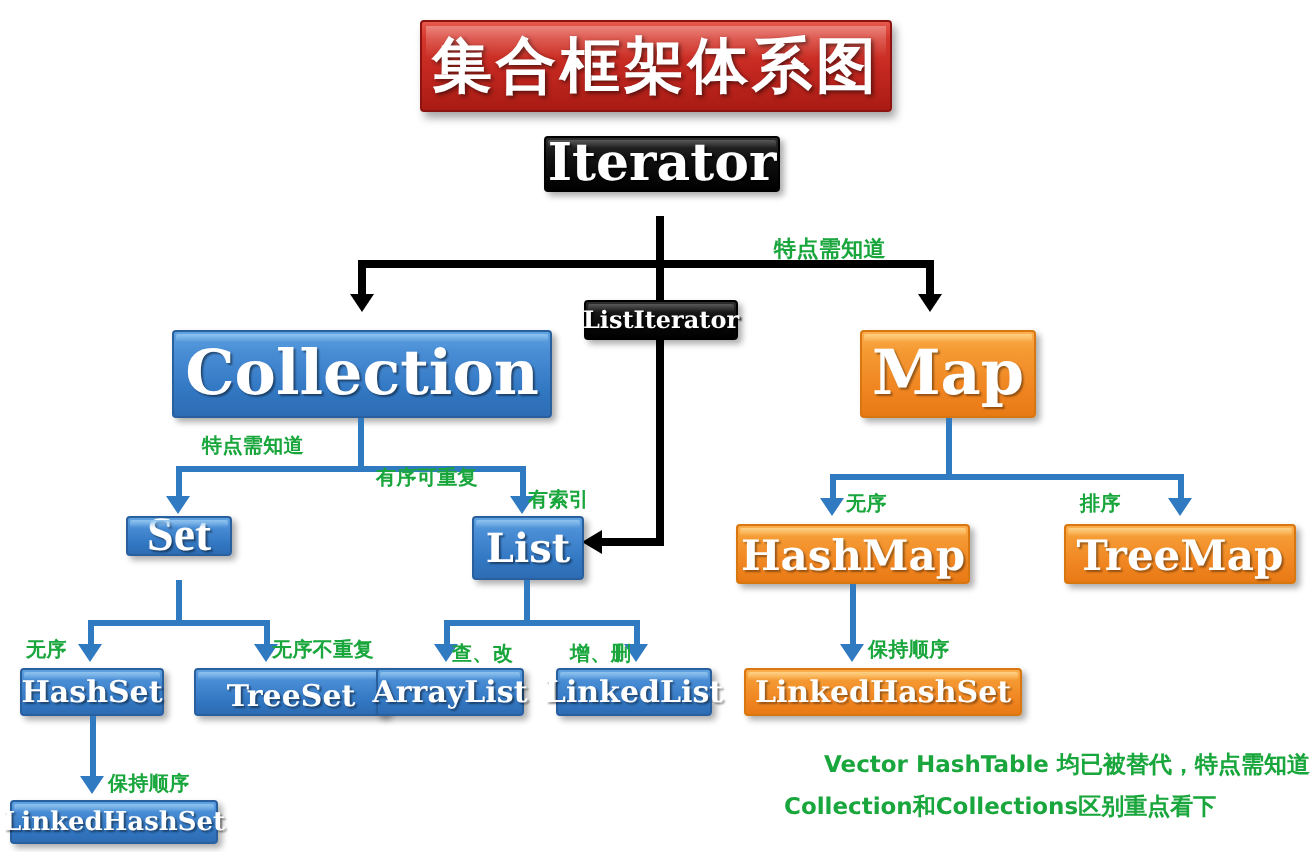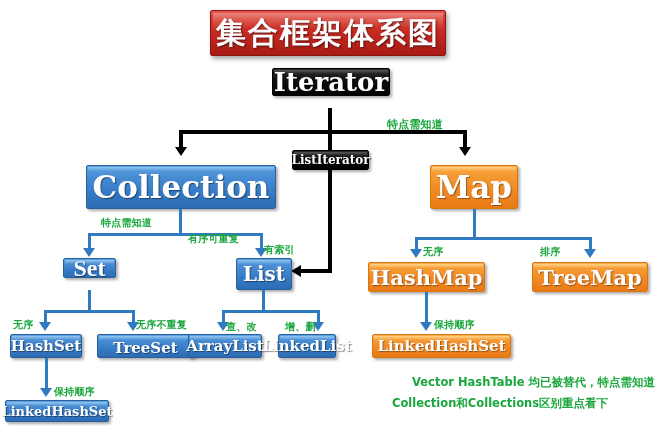--- a/index.html
+++ b/index.html
@@ -199,21 +199,21 @@
   <div class="ln ln-blue" style="left:317px;top:310px;width:3px;height:14px;"></div>
   <div class="arrow arrow-down-blue" style="left:312px;top:322px;"></div>
 
   <div class="lbl" style="left:226px;top:320px;">查、改</div>
   <div class="lbl" style="left:285px;top:320px;">增、删</div>
 
   <div class="node n-blue" style="left:188px;top:334px;width:74px;height:24px;font-size:15px;">
     <div class="top-sheen"></div>
     <span>ArrayList</span>
   </div>
-  <div class="node n-blue" style="left:278px;top:334px;width:58px;height:24px;font-size:15px;">
+  <div class="node n-blue" style="left:278px;top:334px;width:78px;height:24px;font-size:15px;">
     <div class="top-sheen"></div>
     <span>LinkedList</span>
   </div>
 
   <div class="node n-orange" style="left:430px;top:165px;width:88px;height:44px;font-size:31px;">
     <div class="top-sheen"></div>
     <span>Map</span>
   </div>
 
   <div class="ln ln-blue" style="left:473px;top:209px;width:3px;height:30px;"></div>

